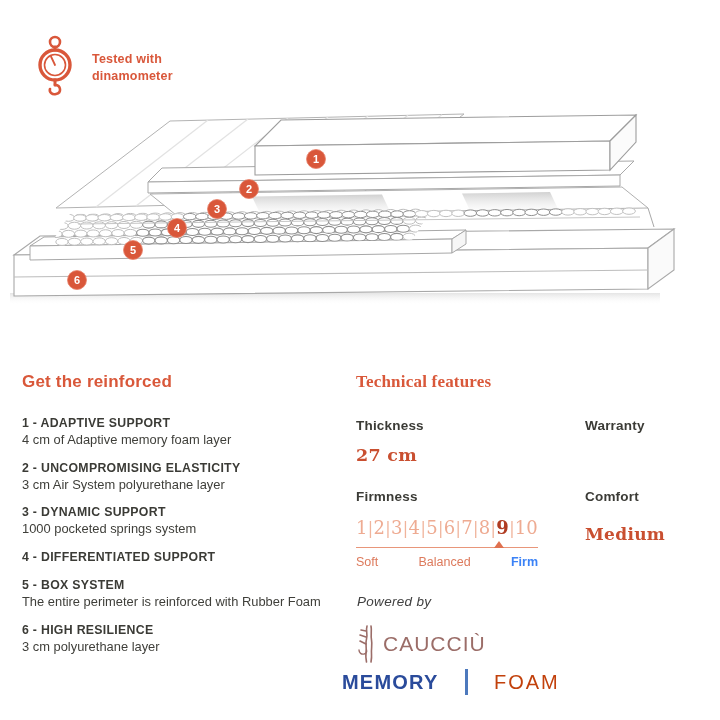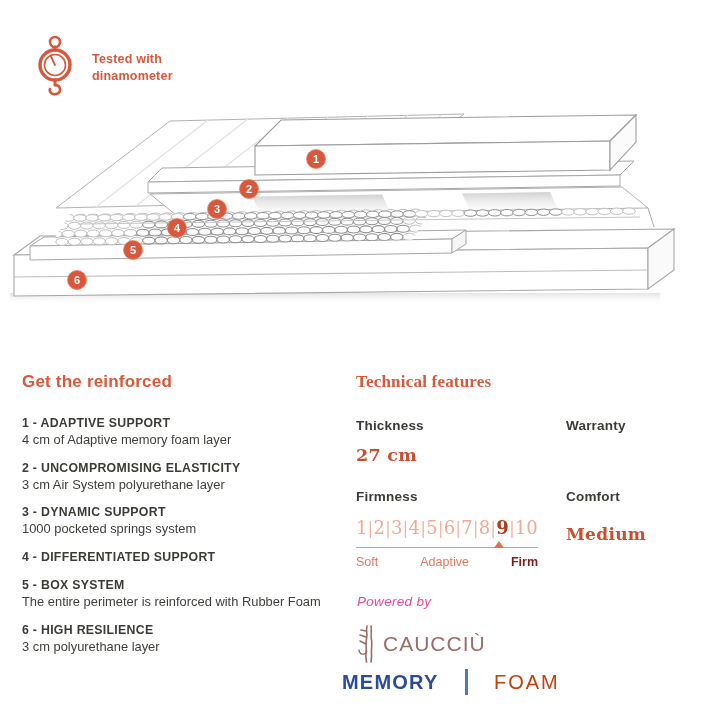--- a/index.html
+++ b/index.html
@@ -20,44 +20,44 @@
   .section-title{font-size:17px;font-weight:bold;color:#d9583a;letter-spacing:.2px;}
 
   .highlights{position:absolute;left:22px;top:344px;width:322px;}
   .highlights .section-title{margin:0 0 24px 0;}
   .hl-item{margin-bottom:13px;}
   .hl-title{font-size:12.3px;font-weight:bold;letter-spacing:.3px;color:#3b3b36;line-height:1.22;}
   .hl-desc{font-size:12.9px;color:#3f3f3a;line-height:1.22;margin-top:1px;}
 
   .technical{position:absolute;left:356px;top:344px;width:334px;}
   .technical .section-title{margin:0 0 26px 0;font-family:Liberation Serif, serif;}
-  .tech-grid{display:grid;grid-template-columns:185px 1fr;column-gap:25px;}
+  .tech-grid{display:grid;grid-template-columns:185px 1fr;column-gap:44px;}
   .tech-label{font-size:13.5px;font-weight:bold;color:#3b3b36;letter-spacing:.2px;}
   .tech-value{font-family:"DejaVu Serif",serif;font-weight:bold;font-size:17.5px;
               color:#c94f30;margin-top:12px;letter-spacing:.3px;}
   .tech-row2{margin-top:24px;}
 
   
   .scale{width:182px;margin-top:13px;}
   .scale-numbers{display:flex;justify-content:space-between;align-items:baseline;
                  font-family:"DejaVu Serif",serif;font-size:18px;color:#eeab92;}
   .scale-numbers .num.active{color:#b03c22;font-weight:bold;}
   .scale-numbers .sep{color:#f0b49c;font-size:16px;}
   .scale-rule{position:relative;border-bottom:1.6px solid #e8967a;margin-top:3px;height:6px;}
   .scale-pointer{position:absolute;left:76%;bottom:-1px;width:0;height:0;
                  border-left:5px solid transparent;border-right:5px solid transparent;
                  border-bottom:7px solid #e0714f;}
   .scale-labels{display:flex;justify-content:space-between;margin-top:7px;
                 font-size:12.5px;color:#dd7a5c;}
-  .scale-labels .firm{font-weight:bold;color:#7f1d1d;}
+  .scale-labels .firm{font-weight:bold;color:#3b82f6;}
   .comfort-value{margin-top:20px;font-size:17px;}
 
   
   .powered{position:absolute;left:357px;top:566px;font-style:italic;font-size:13.5px;
-           color:#ec4899;letter-spacing:.3px;}
+           color:#404040;letter-spacing:.3px;}
   .brand1{position:absolute;left:355px;top:596px;display:flex;align-items:center;color:#9b6d68;}
   .brand1-name{font-size:21px;font-weight:300;letter-spacing:1px;margin-left:4px;}
   .brand2{position:absolute;left:342px;top:641px;display:flex;align-items:center;gap:20px;}
   .brand2-memory{font-size:20px;font-weight:bold;letter-spacing:1.2px;color:#2a4b9b;}
   .brand2-bar{width:2.5px;height:26px;background:#4d79bd;margin:0 6px 0 7px;}
   .brand2-foam{font-size:20px;font-weight:normal;letter-spacing:2px;color:#c2410c;}
 </style>
 </head>
 <body>
 
@@ -413,21 +413,21 @@
               <span class="sep">|</span>
               <span class="num active">9</span>
               <span class="sep">|</span>
               <span class="num">10</span>
             </div>
           <div class="scale-rule">
             <div class="scale-pointer"></div>
           </div>
           <div class="scale-labels">
             <span>Soft</span>
-            <span>Adaptive</span>
+            <span>Balanced</span>
             <span class="firm">Firm</span>
           </div>
         </div>
       </div>
 
       <div class="tech-row2">
         <div class="tech-label">Comfort</div>
         <div class="tech-value comfort-value">Medium</div>
       </div>
     </div>

